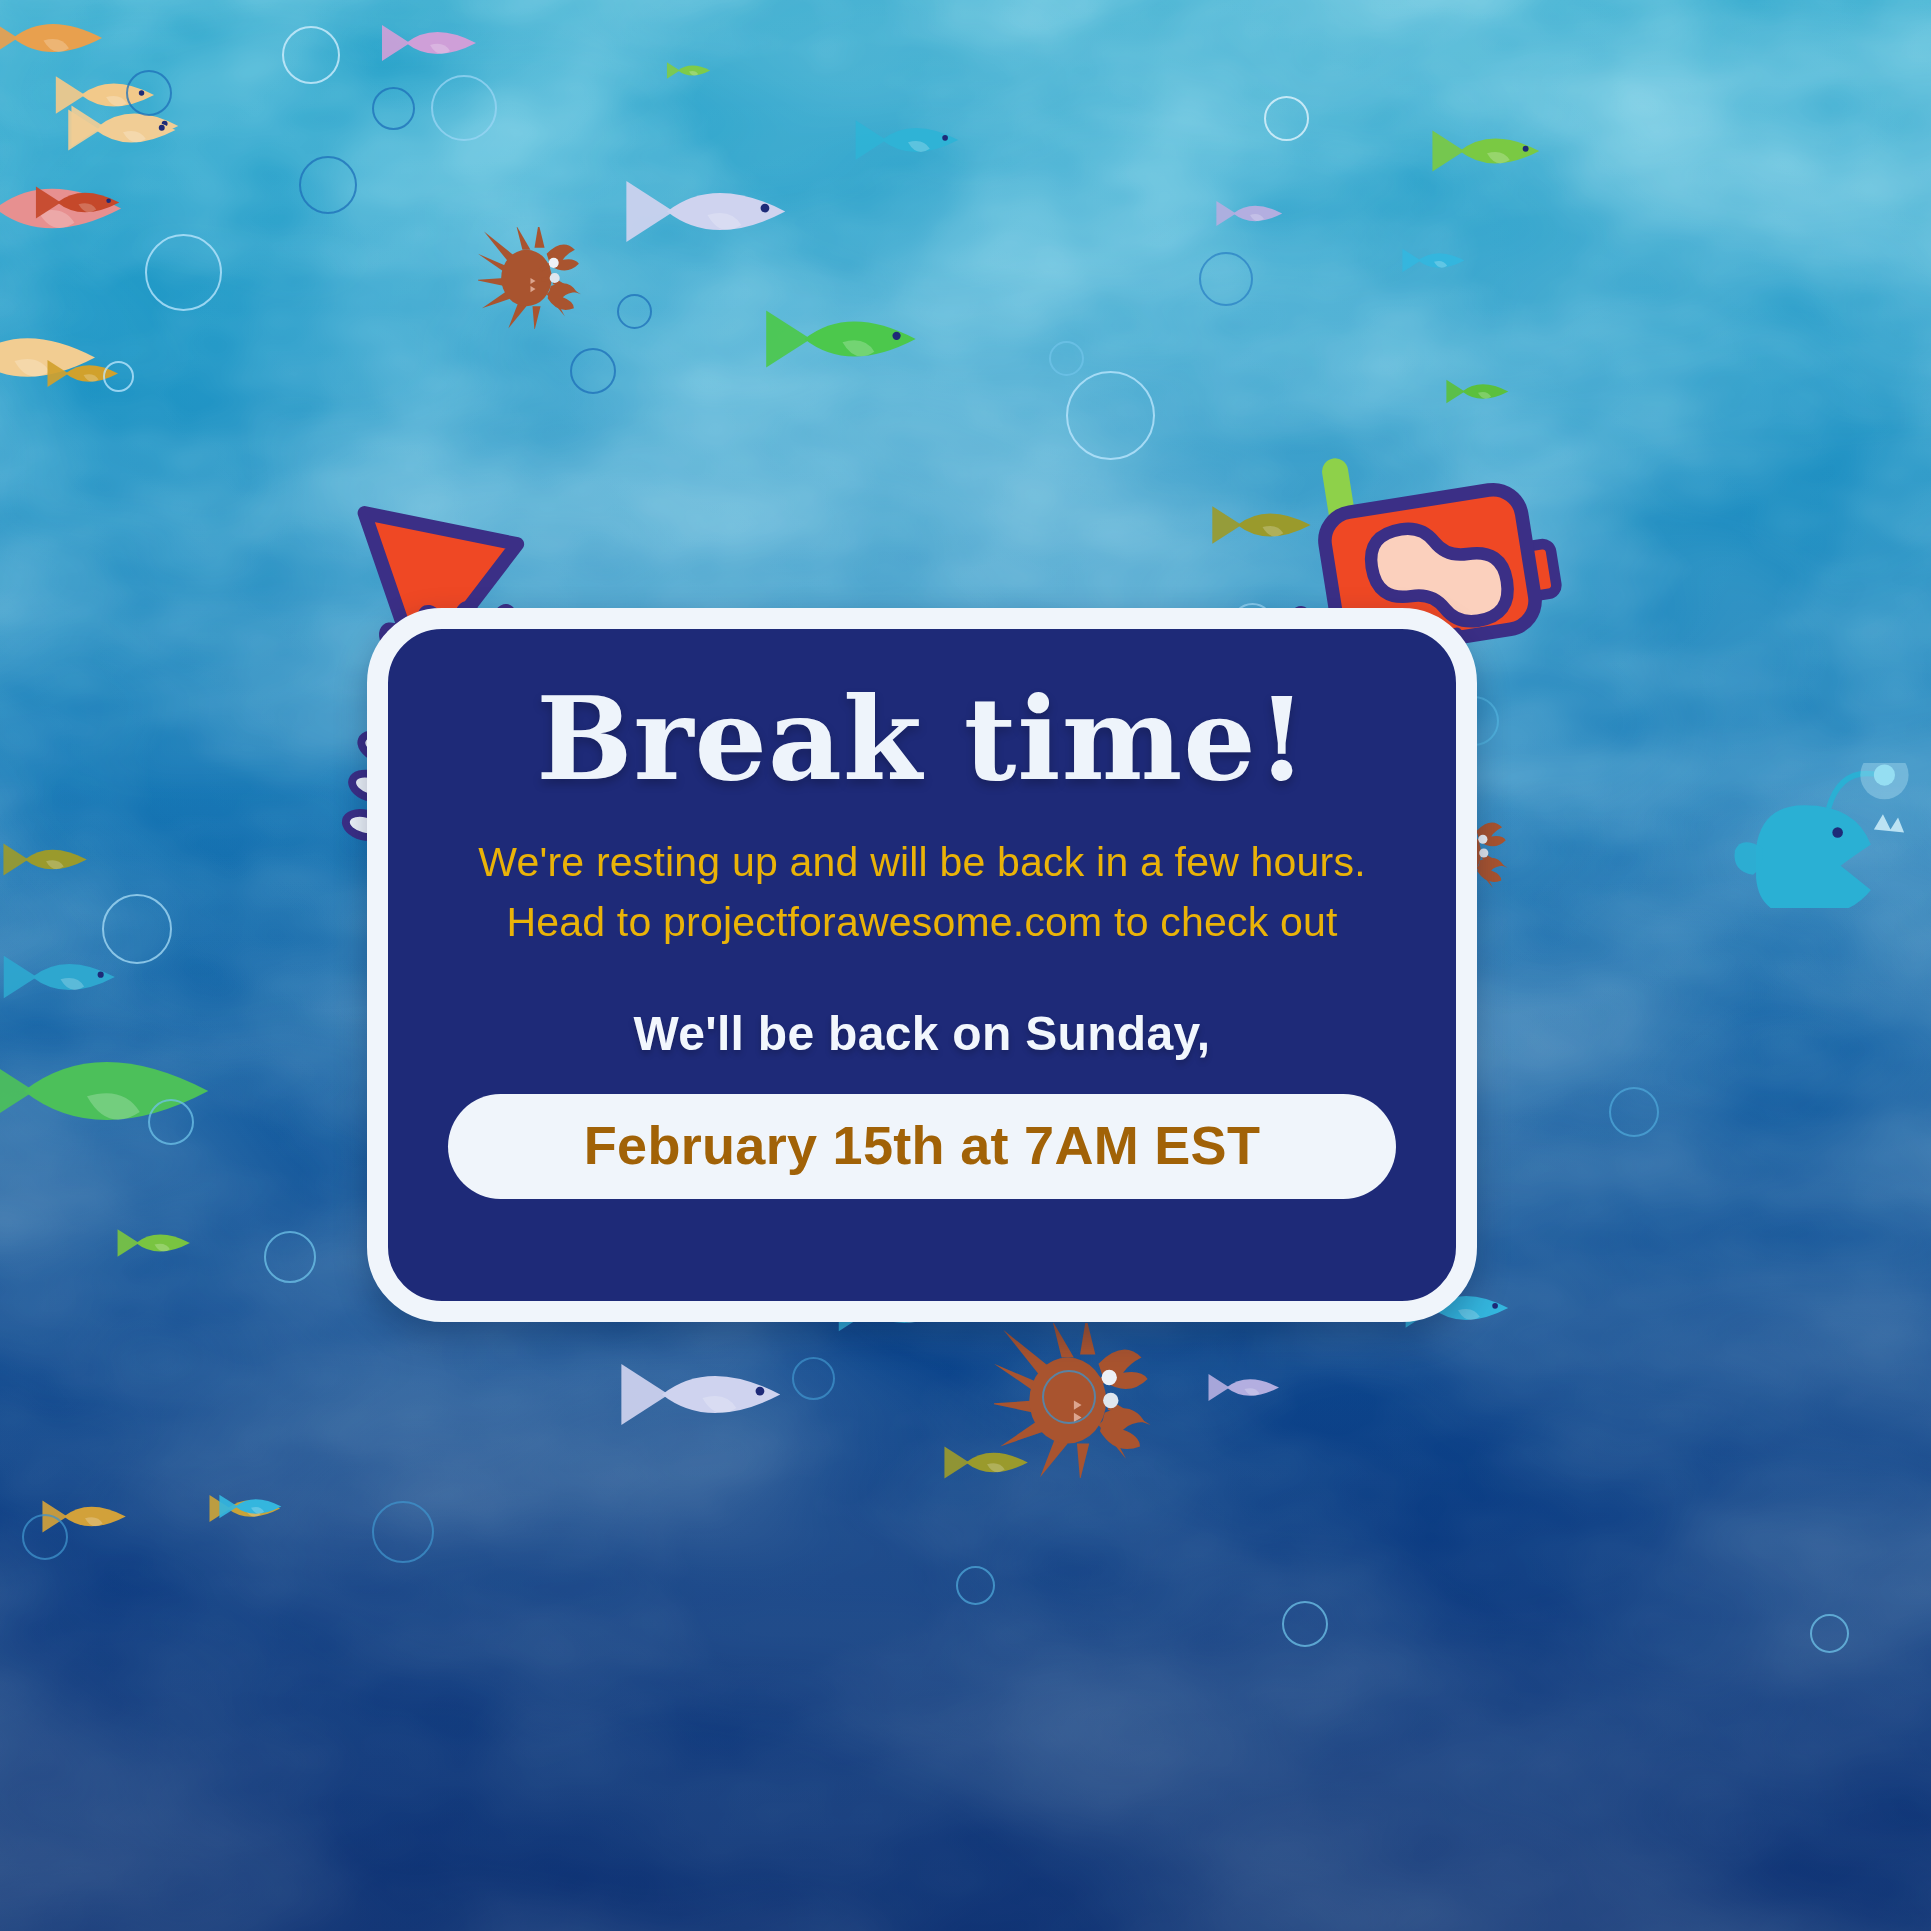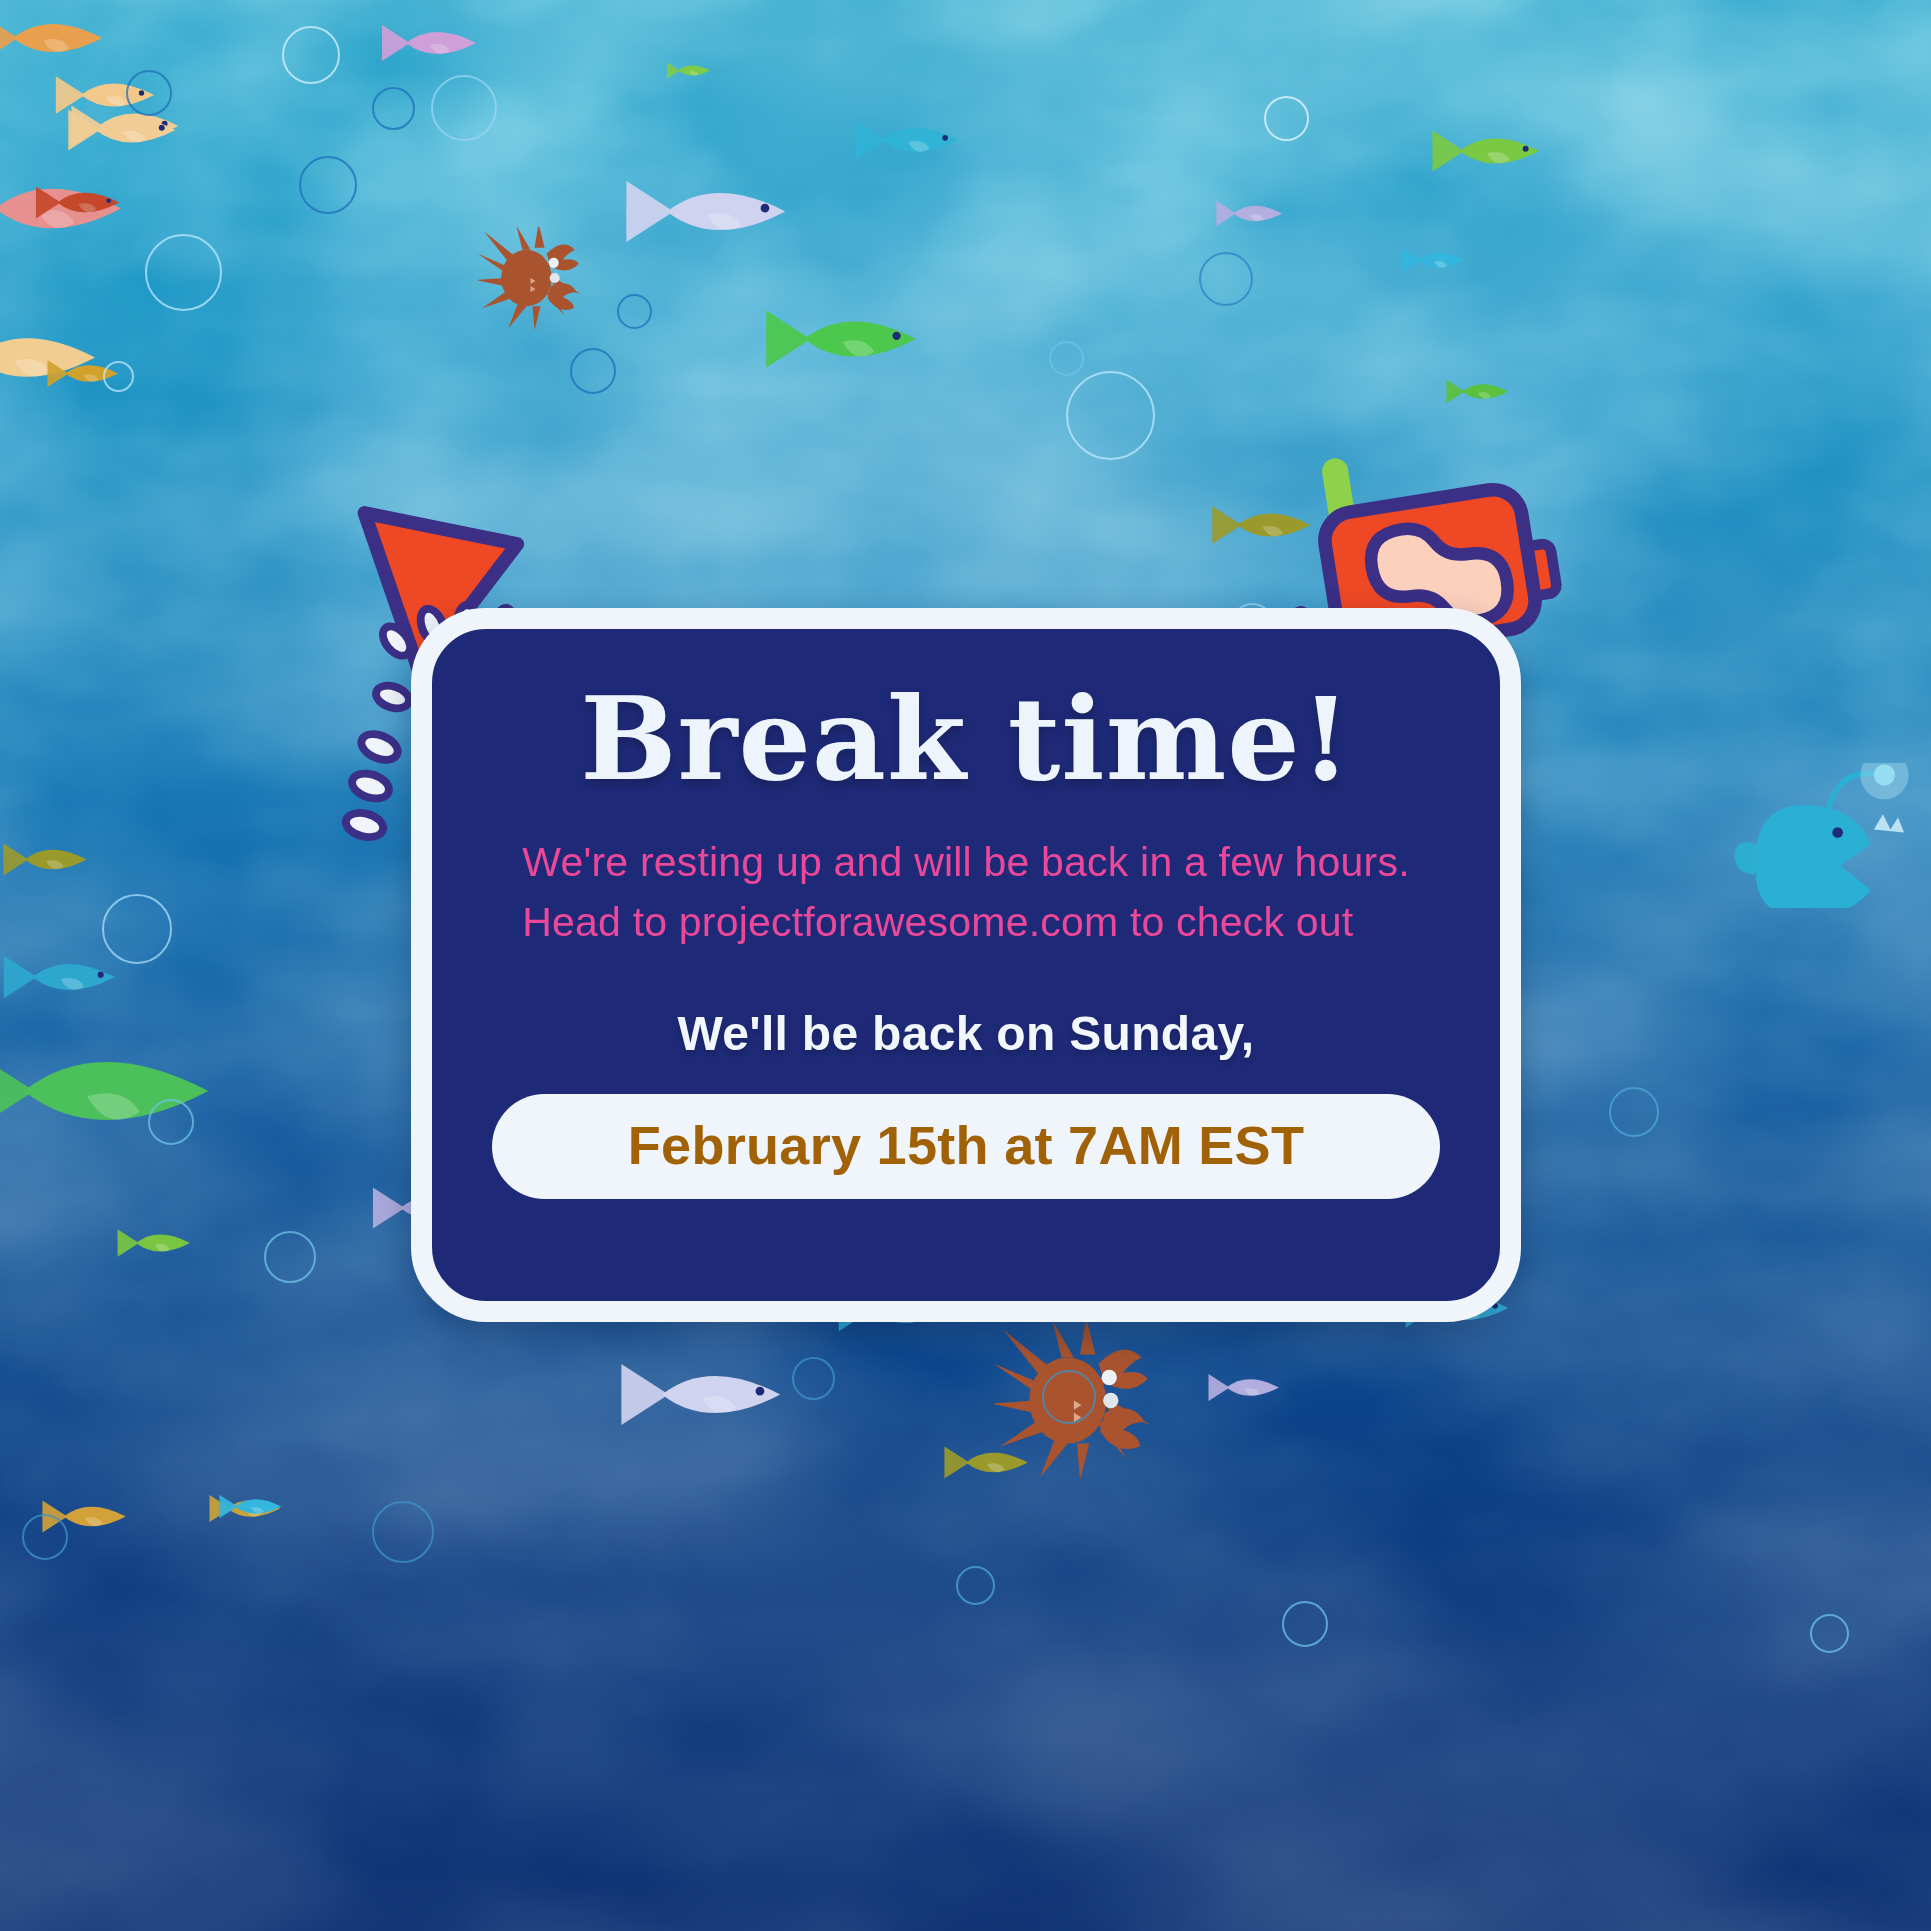--- a/index.html
+++ b/index.html
@@ -34,21 +34,21 @@
   }
   .depthfade{
     position:absolute;inset:0;
     background:linear-gradient(180deg, rgba(0,40,90,0) 40%, rgba(6,34,92,.35) 100%);
   }
   .bubble{position:absolute;border-radius:50%;border-style:solid;background:transparent;}
 
   
   #card-wrap{
     position:absolute;
-    left:367px;top:608px;width:1110px;height:714px;margin-left:44px;
+    left:367px;top:608px;width:1110px;height:714px;
   }
   #card{
     position:absolute;inset:0;
     background:#1e2a78;
     border:21px solid #f0f5fb;
     border-radius:75px;
     box-sizing:border-box;
     box-shadow:0 13.5px 33px rgba(3,20,60,.30);
     display:flex;flex-direction:column;
     align-items:center;
@@ -62,21 +62,22 @@
     color:#eef4fb;
     letter-spacing:1px;
     margin:15.4px 0 0;
     text-shadow:0 4.8px 9.7px rgba(0,0,0,.22);
     white-space:nowrap;
   }
   #body-text{
     margin-top:35px;
     font-size:41px;
     line-height:1.46;
-    color:#ec4899;
+    color:#eab308;
+    text-align:center;
     font-weight:400;
     letter-spacing:0.2px;
   }
   #body-text .ln{display:block;}
   #subhead{
     margin-top:54px;
     font-size:48px;
     font-weight:bold;
     color:#f2f7fd;
     text-align:center;

